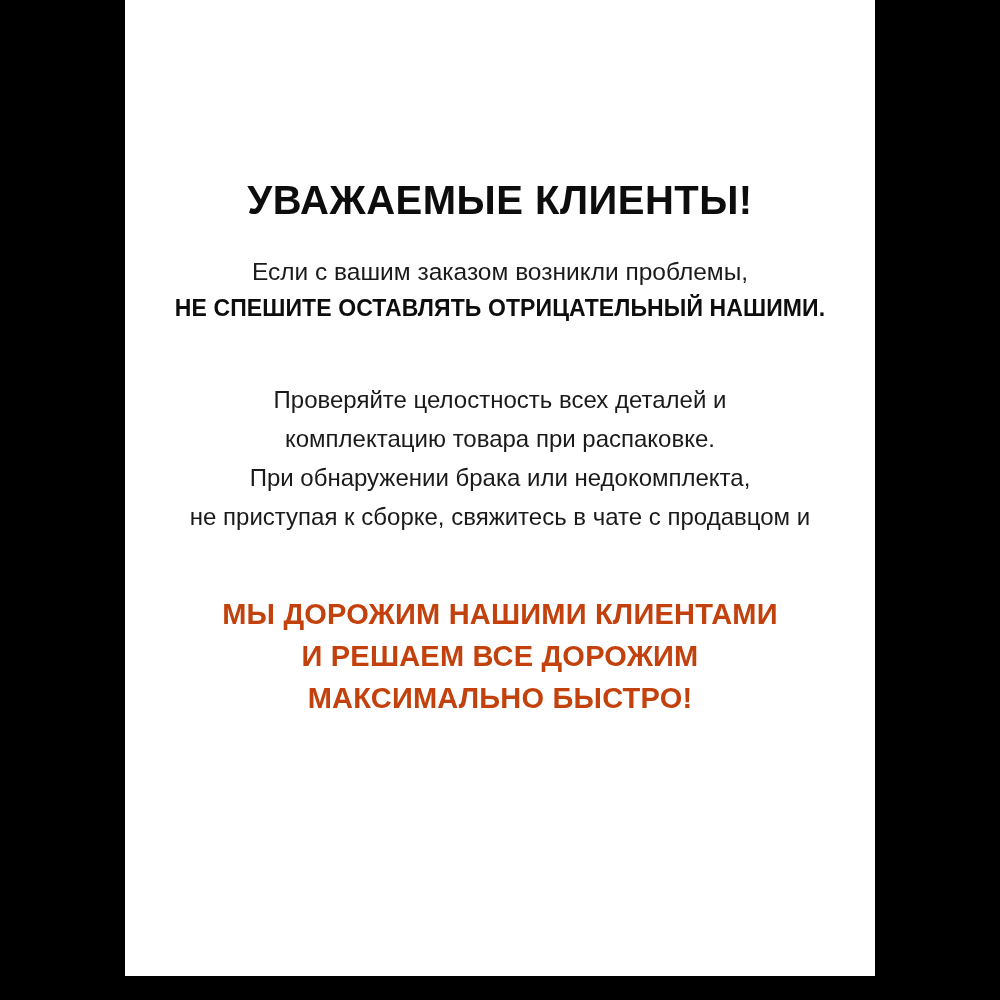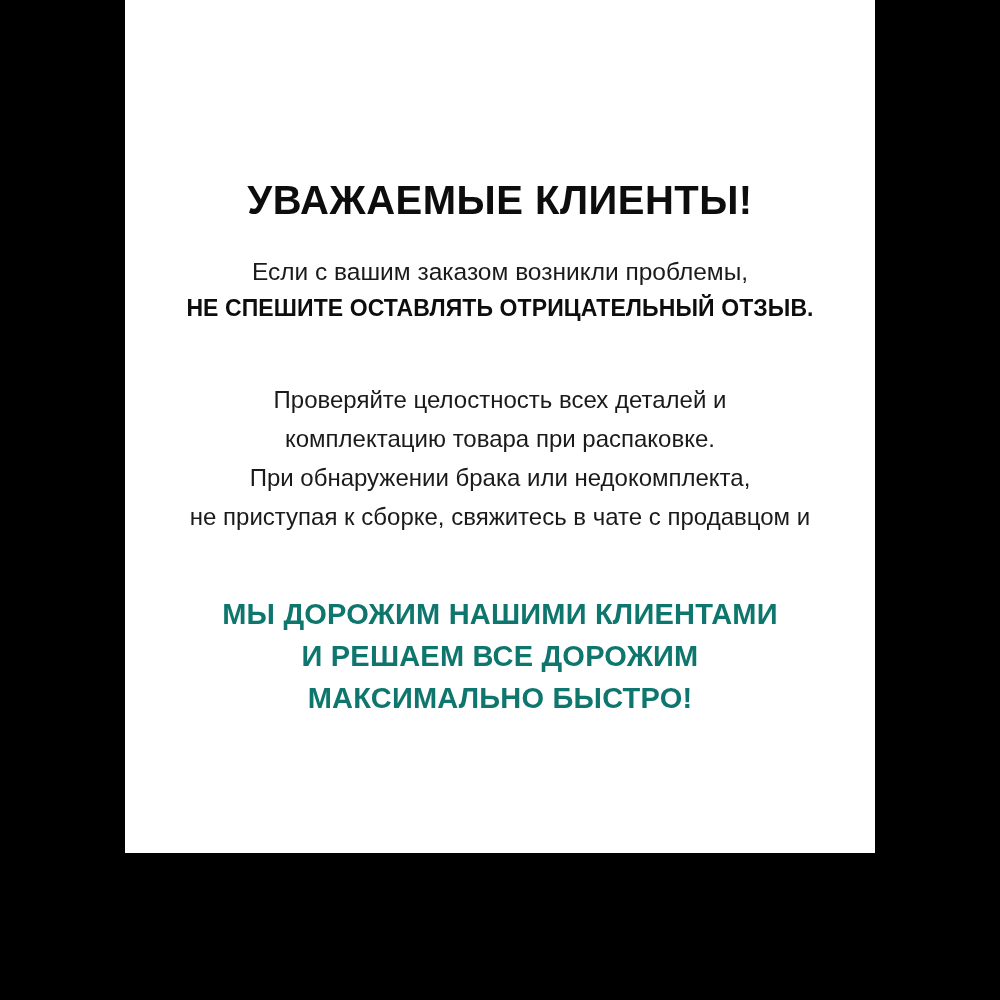--- a/index.html
+++ b/index.html
@@ -18,21 +18,21 @@
     background: #000000;
     overflow: hidden;
   }
 
   
   .poster {
     position: absolute;
     left: 125px;
     top: 0;
     width: 750px;
-    height: 853px;
+    height: 976px;
     background: #ffffff;
     box-sizing: border-box;
     display: flex;
     flex-direction: column;
     align-items: center;
   }
 
   .content {
     width: 100%;
     padding: 0 30px;
@@ -79,21 +79,21 @@
   }
 
   .block-final {
     margin-top: 56px;
   }
 
   .final-line {
     font-size: 29px;
     font-weight: 700;
     line-height: 1.45;
-    color: #0f766e;
+    color: #c2410c;
     letter-spacing: 0.2px;
   }
 
   .bar-left, .bar-right {
     position: absolute;
     top: 0;
     width: 125px;
     height: 1000px;
     background: #000000;
   }
@@ -108,21 +108,21 @@
   <div class="bar-left"></div>
   <div class="bar-right"></div>
 
   <div class="poster">
     <div class="content">
 
       <div class="headline">УВАЖАЕМЫЕ КЛИЕНТЫ!</div>
 
       <div class="block-intro">
         <div class="line-light">Если с вашим заказом возникли проблемы,</div>
-        <div class="line-bold">НЕ СПЕШИТЕ ОСТАВЛЯТЬ ОТРИЦАТЕЛЬНЫЙ ОТЗЫВ.</div>
+        <div class="line-bold">НЕ СПЕШИТЕ ОСТАВЛЯТЬ ОТРИЦАТЕЛЬНЫЙ НАШИМИ.</div>
       </div>
 
       <div class="block-body">
         <div class="line-light">Проверяйте целостность всех деталей и</div>
         <div class="line-light">комплектацию товара при распаковке.</div>
         <div class="line-light">При обнаружении брака или недокомплекта,</div>
         <div class="line-light">не приступая к сборке, свяжитесь в чате с продавцом и</div>
       </div>
 
       <div class="block-final">

